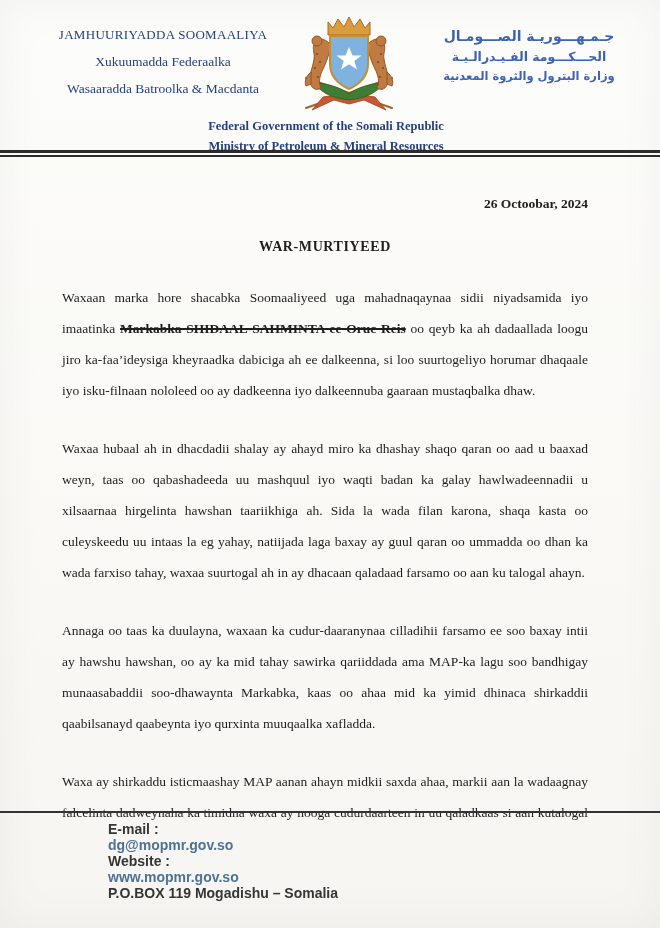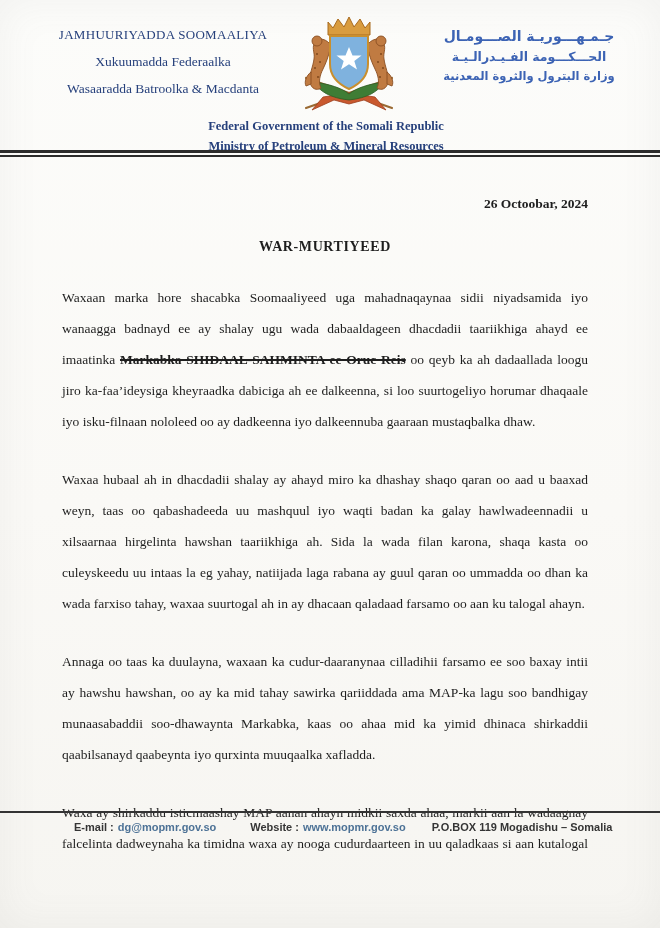--- a/index.html
+++ b/index.html
@@ -48,21 +48,21 @@
   }
   .para .line.last{text-align:left;text-align-last:auto;}
   .ship-name{
     font-weight:bold;text-decoration:line-through;text-decoration-thickness:1.5px;
   }
   
   .page-footer{position:absolute;left:0;right:0;top:811px;border-top:2px solid #333;}
   .footer-row{
     display:flex;align-items:baseline;padding:8px 0 0 74px;
     font-family:"Liberation Sans","DejaVu Sans",sans-serif;
-    font-size:11px;font-weight:bold;color:#353535;
+    font-size:14px;font-weight:bold;color:#353535;flex-direction:column;
   }
   .flabel{margin-right:4px;}
   .flink{color:#4d7296;cursor:pointer;}
   .gap-a{margin-left:34px;}
   .gap-b{margin-left:26px;}
 </style>
 </head>
 <body>
 
 <div class="page">
@@ -131,31 +131,30 @@
     <div class="rule-double"></div>
   </header>
 
   <main class="content">
     <div class="date-line">26 Octoobar, 2024</div>
 
     <h1 class="doc-title">WAR-MURTIYEED</h1>
 
     <p class="para">
       <span class="line" style="display:block">Waxaan marka hore shacabka Soomaaliyeed uga mahadnaqaynaa sidii niyadsamida iyo</span>
-      <span class="line" style="display:block">wanaagga badnayd ee ay shalay ugu wada dabaaldageen dhacdadii taariikhiga ahayd ee</span>
       <span class="line" style="display:block"><span>imaatinka </span><span class="ship-name">Markabka SHIDAAL-SAHMINTA ee Oruc Reis</span><span> oo qeyb ka ah dadaallada loogu</span></span>
       <span class="line" style="display:block">jiro ka-faa’ideysiga kheyraadka dabiciga ah ee dalkeenna, si loo suurtogeliyo horumar dhaqaale</span>
       <span class="line last" style="display:block">iyo isku-filnaan nololeed oo ay dadkeenna iyo dalkeennuba gaaraan mustaqbalka dhaw.</span>
     </p>
 
     <p class="para">
       <span class="line" style="display:block">Waxaa hubaal ah in dhacdadii shalay ay ahayd miro ka dhashay shaqo qaran oo aad u baaxad</span>
       <span class="line" style="display:block">weyn, taas oo qabashadeeda uu mashquul iyo waqti badan ka galay hawlwadeennadii u</span>
       <span class="line" style="display:block">xilsaarnaa hirgelinta hawshan taariikhiga ah. Sida la wada filan karona, shaqa kasta oo</span>
-      <span class="line" style="display:block">culeyskeedu uu intaas la eg yahay, natiijada laga rabana ay guul qaran oo ummadda oo dhan ka</span>
+      <span class="line" style="display:block">culeyskeedu uu intaas la eg yahay, natiijada laga baxay ay guul qaran oo ummadda oo dhan ka</span>
       <span class="line last" style="display:block">wada farxiso tahay, waxaa suurtogal ah in ay dhacaan qaladaad farsamo oo aan ku talogal ahayn.</span>
     </p>
 
     <p class="para">
       <span class="line" style="display:block">Annaga oo taas ka duulayna, waxaan ka cudur-daaranynaa cilladihii farsamo ee soo baxay intii</span>
       <span class="line" style="display:block">ay hawshu hawshan, oo ay ka mid tahay sawirka qariiddada ama MAP-ka lagu soo bandhigay</span>
       <span class="line" style="display:block">munaasabaddii soo-dhawaynta Markabka, kaas oo ahaa mid ka yimid dhinaca shirkaddii</span>
       <span class="line last" style="display:block">qaabilsanayd qaabeynta iyo qurxinta muuqaalka xafladda.</span>
     </p>
 

